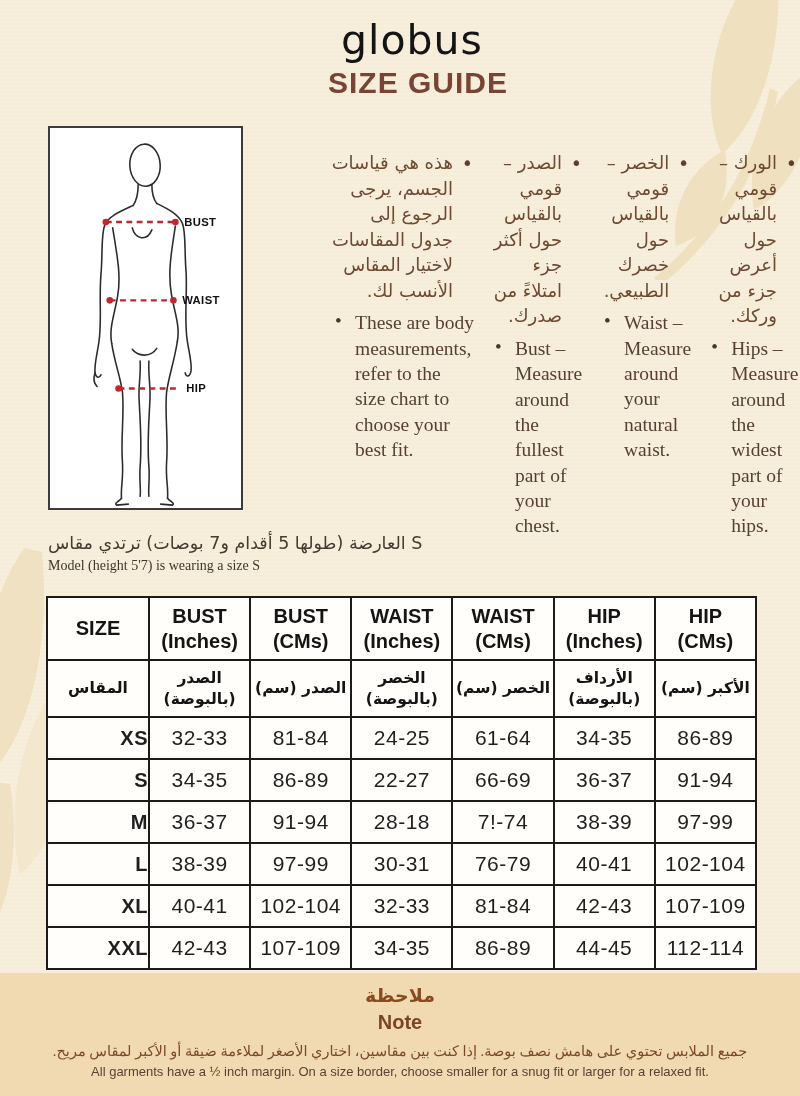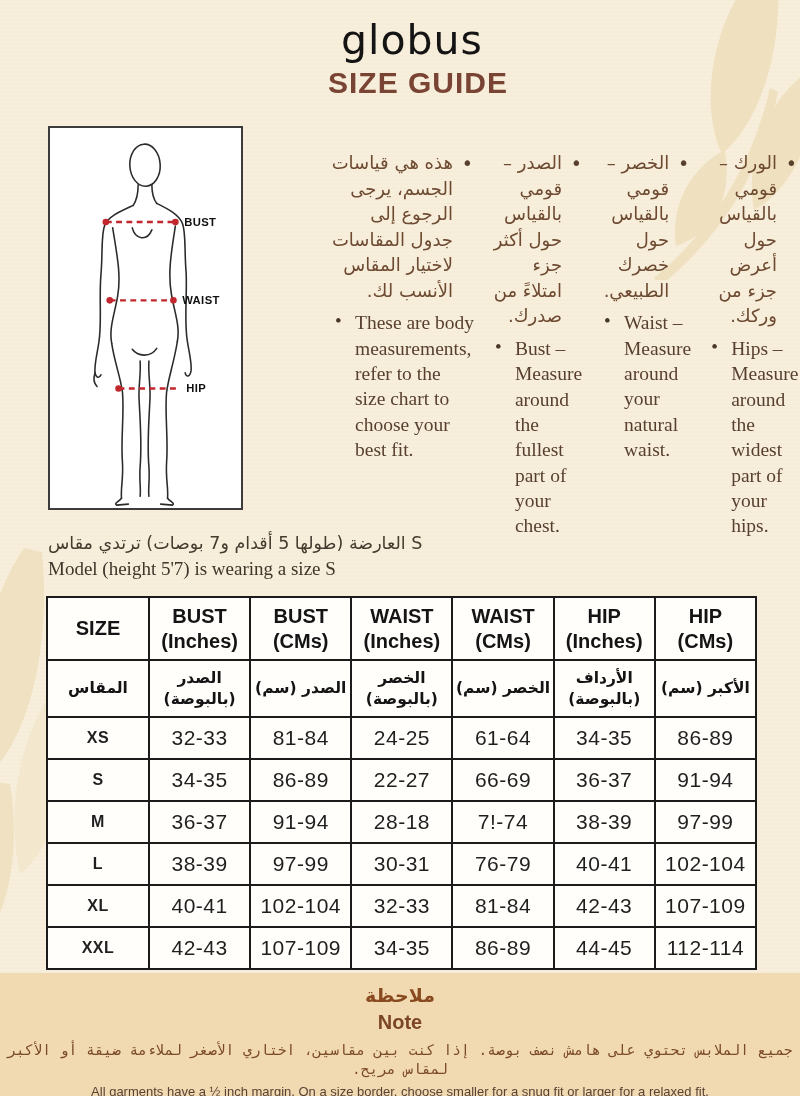--- a/index.html
+++ b/index.html
@@ -55,46 +55,46 @@
   }
   .item.en::before{content:"\2022";position:absolute;left:4px;top:-1px;color:#4a382c;font-size:19px;}
 
   .model-note{position:absolute;top:530px;left:48px;width:480px;text-align:left;}
   .model-ar{
     font-family:"DejaVu Sans", sans-serif;
     font-size:17.5px;color:#453a2e;line-height:1.5;
   }
   .model-en{
     font-family:"Liberation Serif", serif;
-    font-size:19px;color:#3f352a;line-height:1.3;margin-top:1px;
+    font-size:14px;color:#3f352a;line-height:1.3;margin-top:1px;
   }
 
   table.size-chart{
     position:absolute;top:596px;left:46px;width:711px;
     border-collapse:collapse;background:#fffefb;
     table-layout:fixed;
   }
   table.size-chart col.c0{width:102px;}
   table.size-chart th, table.size-chart td{
     border:2px solid #1b1b1b;text-align:center;vertical-align:middle;padding:0;
   }
   tr.hdr-en th{height:61px;font-size:20px;font-weight:bold;color:#141414;line-height:1.25;}
   tr.hdr-en .h1,.hdr-en .h2{display:block;}
   tr.hdr-ar th{height:55px;font-family:"DejaVu Sans", sans-serif;font-size:15.5px;font-weight:bold;color:#141414;line-height:1.3;}
   tr.hdr-ar .h1,.hdr-ar .h2{display:block;}
   tr.data td{height:40px;font-size:21px;color:#1f1f1f;letter-spacing:0.5px;}
-  tr.data td.size-cell{font-weight:bold;font-size:16px;letter-spacing:0.5px;}
+  tr.data td.size-cell{font-weight:bold;font-size:20px;letter-spacing:0.5px;text-align:right;}
 
   .note-band{
     position:absolute;left:0;top:973px;width:800px;height:123px;
     background:#f1dab2;text-align:center;box-sizing:border-box;padding-top:11px;
   }
   .note-h-ar{font-family:"DejaVu Sans", sans-serif;font-size:19px;font-weight:bold;color:#8a4a1f;line-height:1.25;}
   .note-h-en{font-size:20px;font-weight:bold;color:#7b4526;line-height:1.3;margin-top:1px;}
-  .note-b-ar{font-family:Liberation Mono, monospace;font-size:14.5px;color:#7b4a26;margin-top:7px;line-height:1.35;}
+  .note-b-ar{font-family:Liberation Serif, serif;font-size:14.5px;color:#7b4a26;margin-top:7px;line-height:1.35;}
   .note-b-en{font-size:13px;color:#584234;margin-top:3px;line-height:1.3;}
 </style>
 </head>
 <body>
 
 <div class="page">
 
   <svg class="leaf leaf-tr" width="190" height="280" viewBox="0 0 190 280">
     <g fill="#efe0c0">
       <path d="M128,-25 C86,28 76,108 98,154 C136,122 158,52 154,-22 Z"></path>

